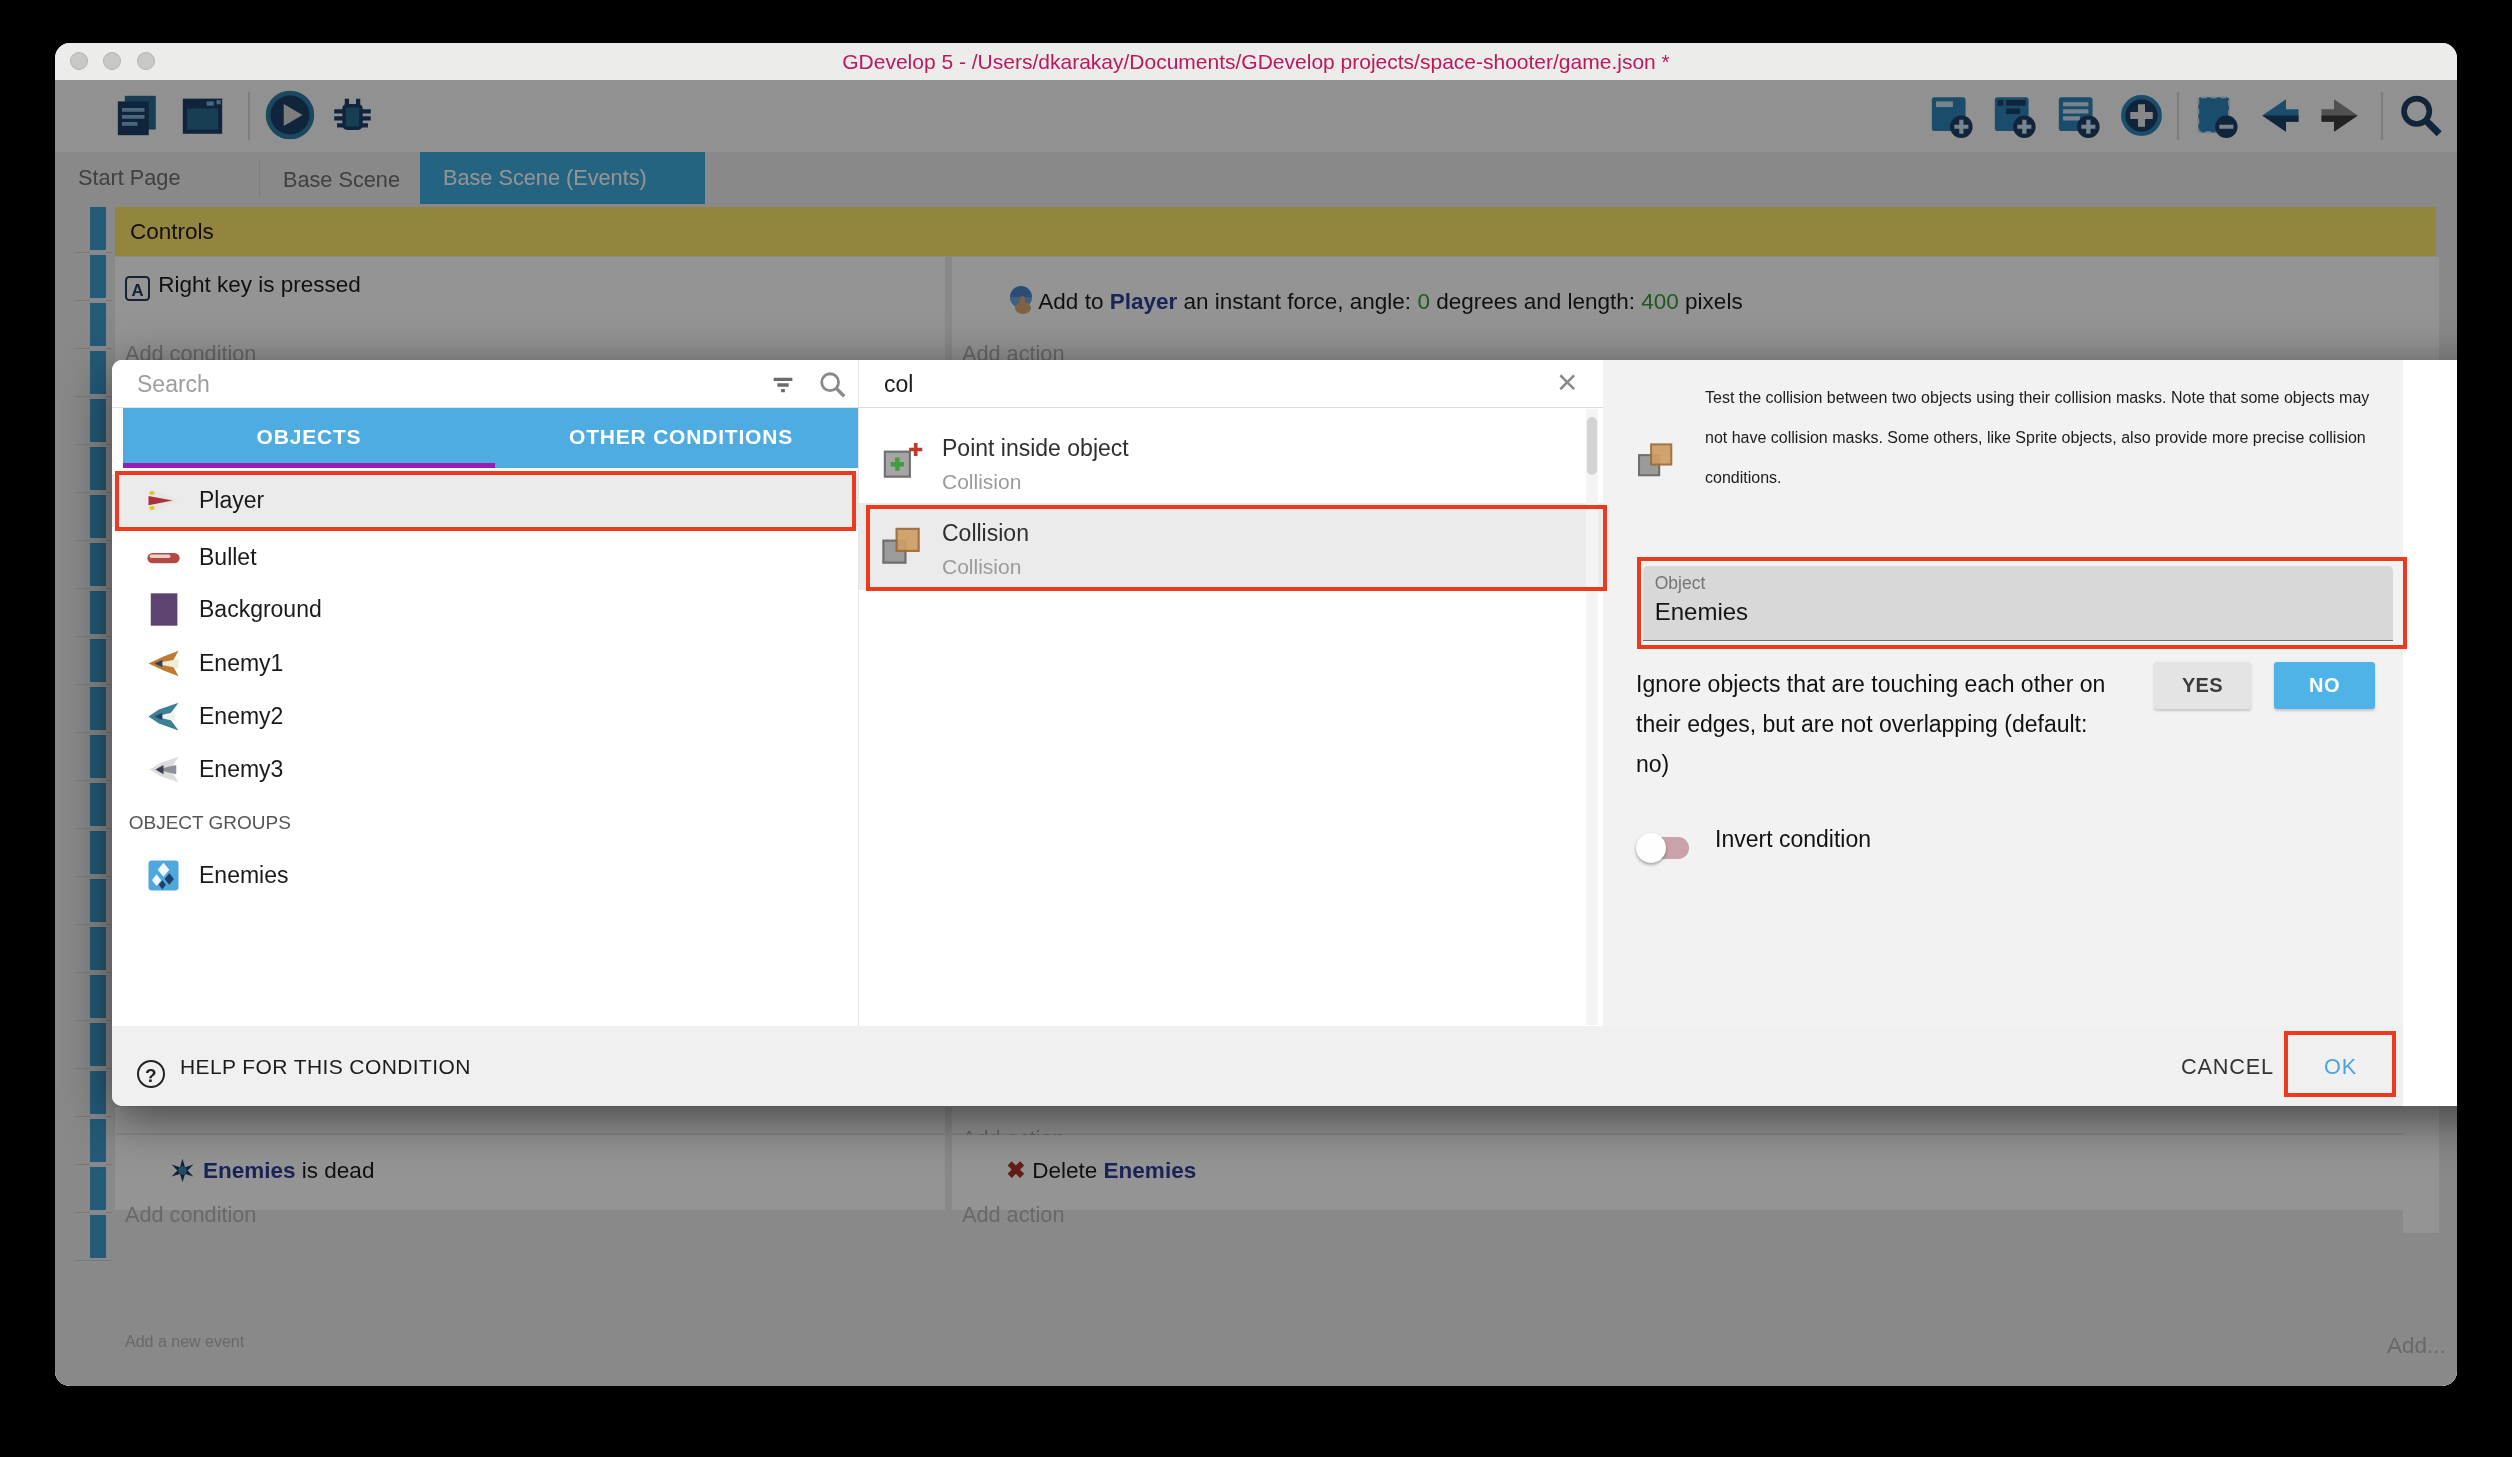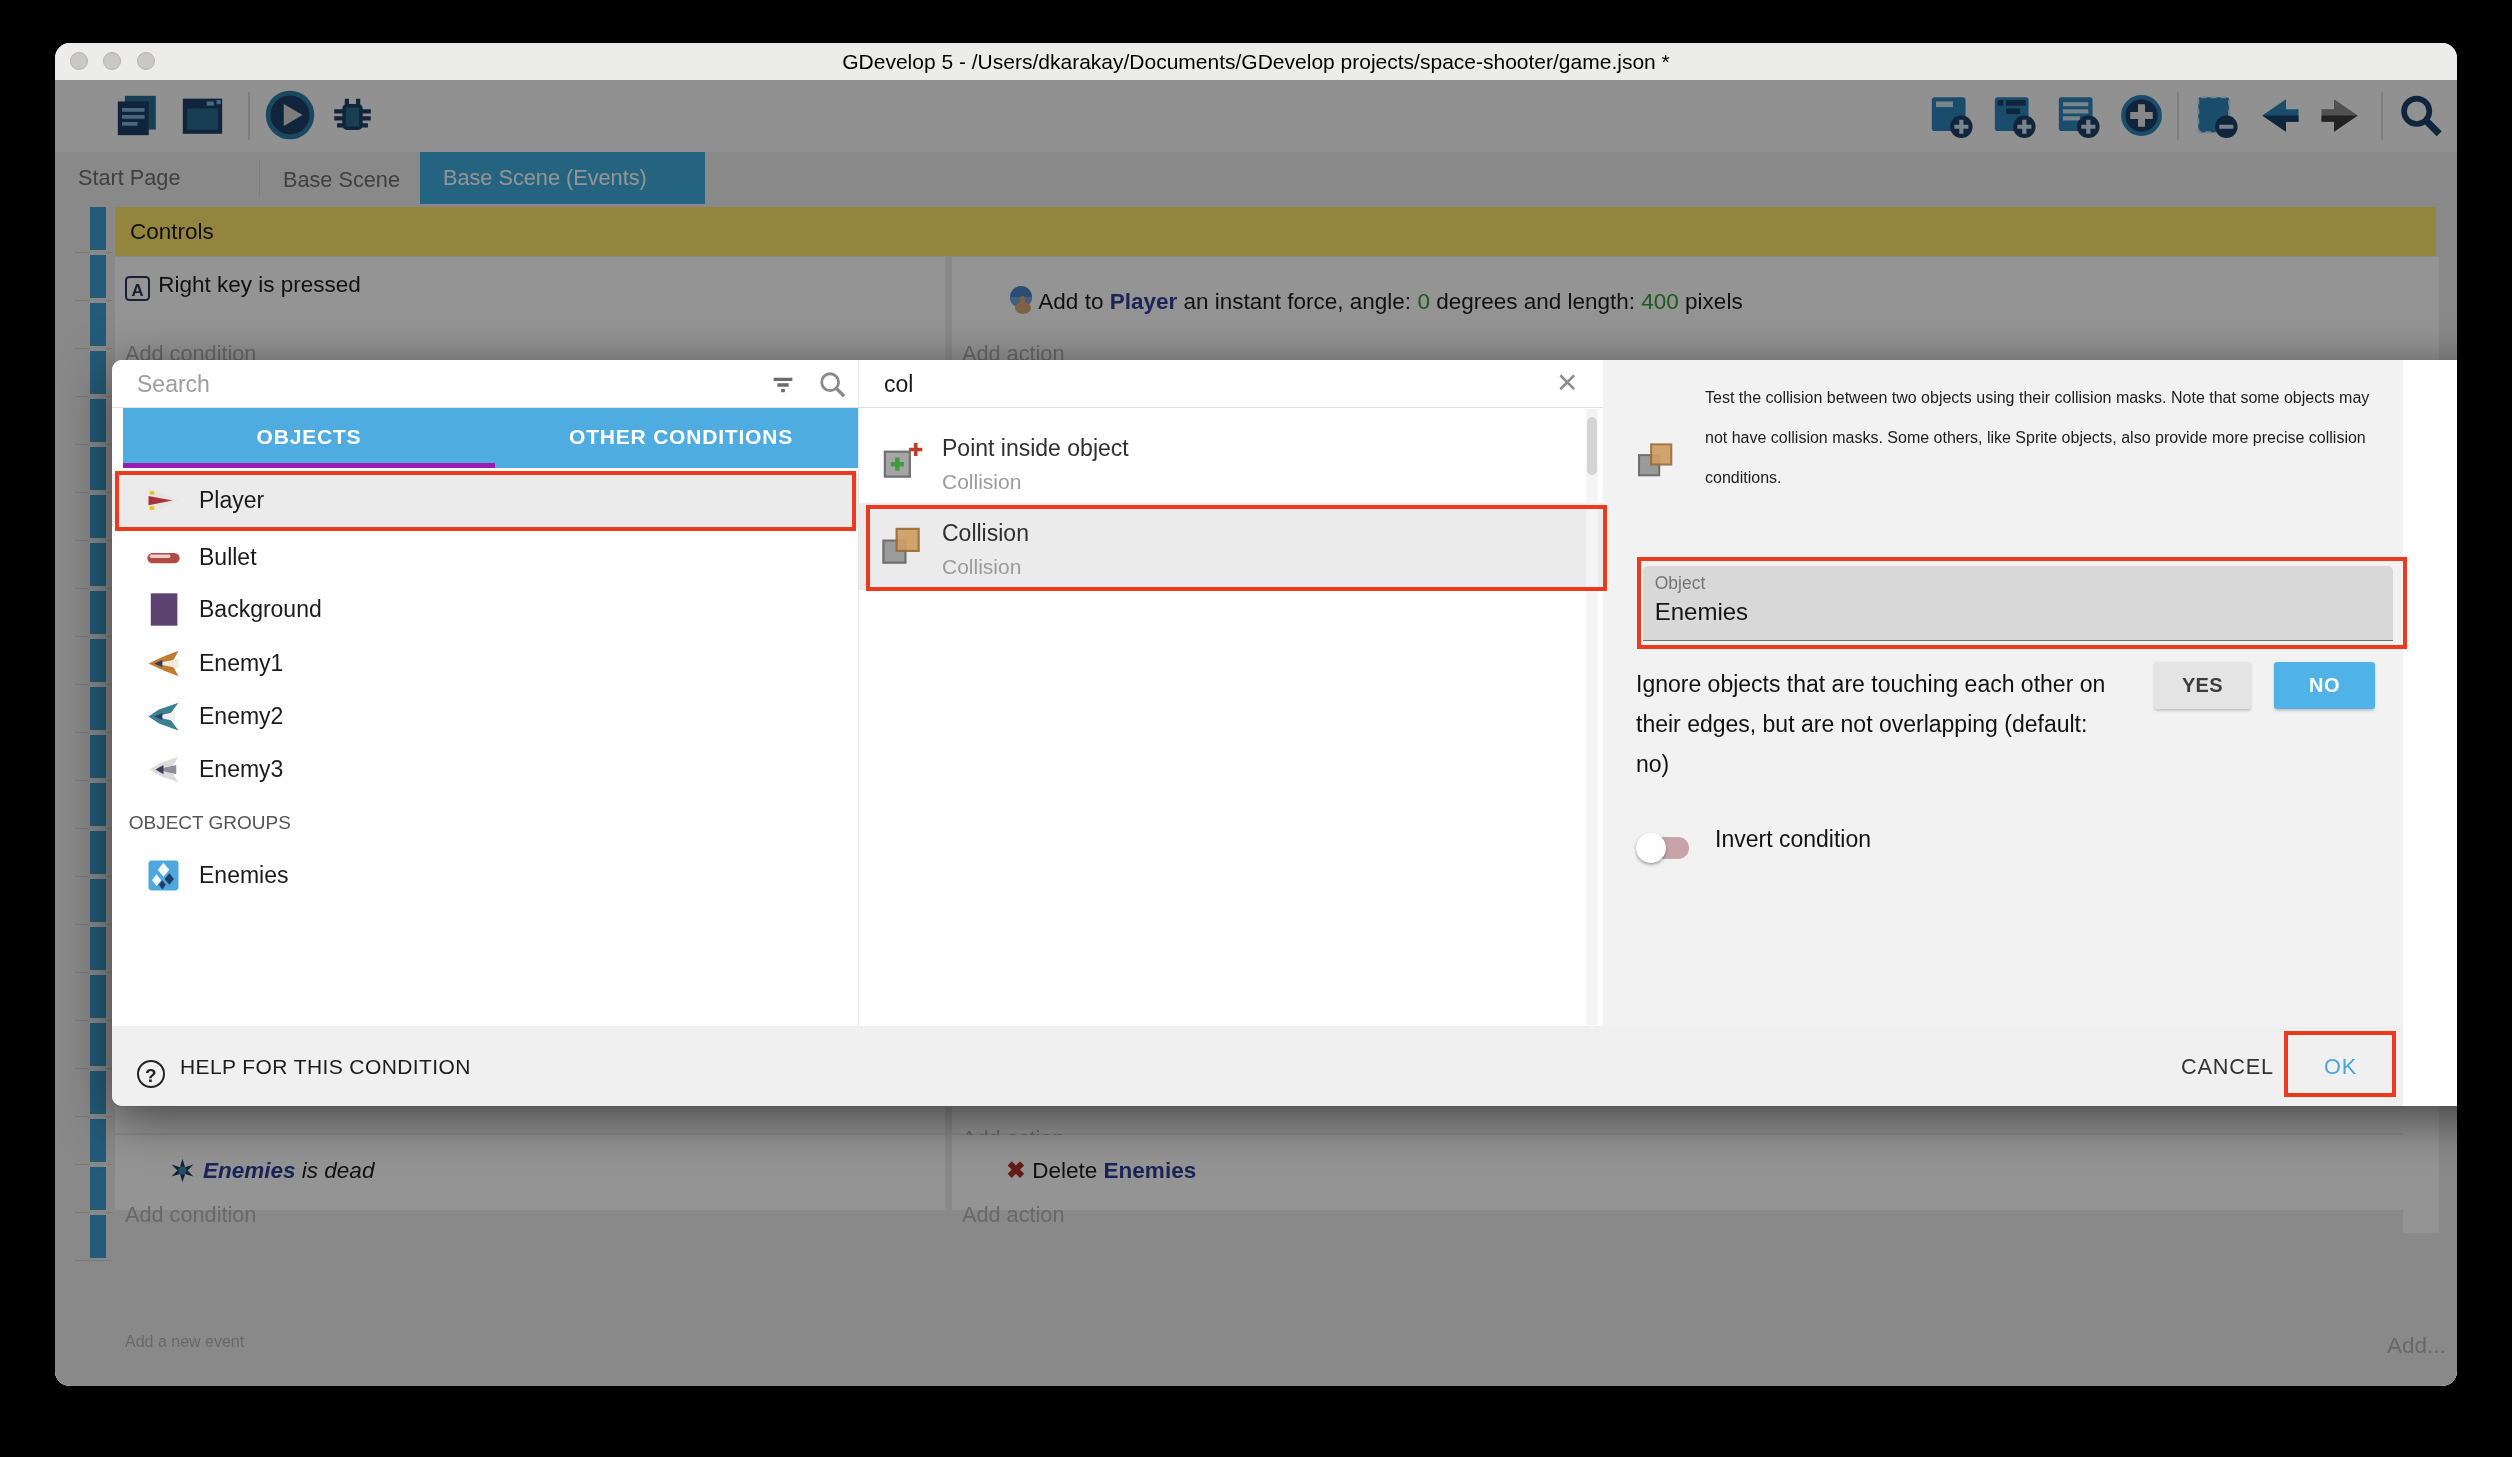--- a/index.html
+++ b/index.html
@@ -7,21 +7,21 @@
          font-family:"Liberation Sans",sans-serif;}
   .abs{position:absolute;}
   .window{position:absolute;left:55px;top:43px;width:2402px;height:1343px;border-radius:15px;
           overflow:hidden;background:#ededed;box-shadow:0 16.7px 50px rgba(0,0,0,.6);}
   
   .titlebar{position:absolute;left:0;top:0;width:100%;height:37px;background:#ececea;
             border-bottom:0.8px solid #d4d4d2;}
   .light{position:absolute;top:9.2px;width:18.3px;height:18.3px;border-radius:50%;
          background:#c9c8c6;border:0.8px solid #b3b2b0;box-sizing:border-box;}
   .win-title{position:absolute;top:0;left:0;width:100%;height:37px;line-height:37px;
-             text-align:center;font-size:21px;color:#000000;}
+             text-align:center;font-size:21px;color:#be185d;}
   
   .chrome{position:absolute;left:0;top:37px;width:2402px;height:1306px;background:#ededed;}
   .toolbar{position:absolute;left:0;top:0;width:100%;height:72px;background:#fafafa;}
   .tbicon{position:absolute;top:13.3px;width:45px;height:45px;}
   .tbdivider{position:absolute;top:11.7px;width:1.7px;height:48px;background:#d8d8d8;}
   .tabbar{position:absolute;left:0;top:72px;width:100%;height:52px;background:#ececec;}
   .tab{position:absolute;top:0;height:52px;line-height:52px;font-size:21.7px;color:#6e6e6e;
        padding:0 23px;box-sizing:border-box;}
   .tab.active{background:#41acdc;color:#fff;}
   .tabclose{display:inline-block;margin-left:21.7px;font-size:25px;color:#6e6e6e;}
@@ -249,21 +249,21 @@
             </svg><span class="cond-text">Add to </span><span class="cond-text obj-link">Player</span><span class="cond-text"> an instant force, angle: </span><span class="cond-text val-green">180</span><span class="cond-text"> degrees and length: </span><span class="cond-text val-green">400</span><span class="cond-text"> pixels</span>
           </div>
         </div>
 
         <div class="cell" style="left:60px;top:902px;width:830px;height:26px;"></div>
         <div class="cell" style="left:897px;top:902px;width:1487px;height:26px;">
           <div class="abs add-link" style="left:10px;top:-5px;">Add action</div>
         </div>
 
         <div class="cell" style="left:60px;top:930px;width:830px;height:75px;">
-          <div class="abs" style="left:10px;top:6.7px;white-space:pre;font-style:italic;">
+          <div class="abs" style="left:10px;top:6.7px;white-space:pre;">
             <svg style="width:27px;height:27px;vertical-align:-5.8px;margin-right:6.7px;" viewBox="0 0 32 32">
               <path d="M16 2 L19 12 L29 9 L22 16 L29 23 L19 20 L16 30 L13 20 L3 23 L10 16 L3 9 L13 12 Z" fill="#1d3c63"></path>
               <circle cx="16" cy="16" r="5" fill="#3f87b0"></circle>
             </svg><span class="cond-text obj-link">Enemies</span><span class="cond-text"> is dead</span>
           </div>
           <div class="abs add-link" style="left:10px;top:43px;">Add condition</div>
         </div>
         <div class="cell" style="left:897px;top:930px;width:1487px;height:75px;">
           <div class="abs" style="left:10px;top:6.7px;white-space:pre;">
             <span class="delete-x">✖</span><span class="cond-text">Delete </span><span class="cond-text obj-link">Enemies</span>

